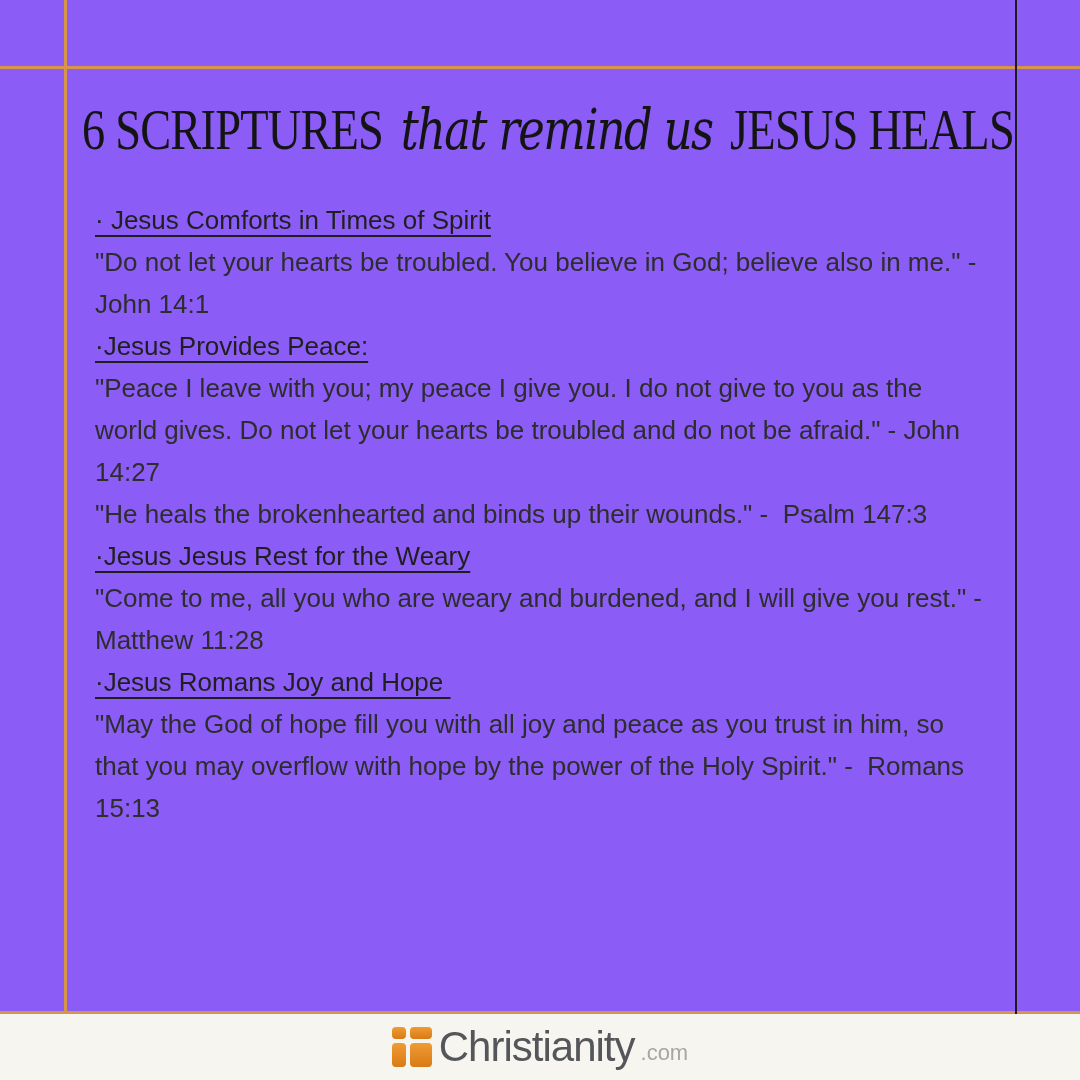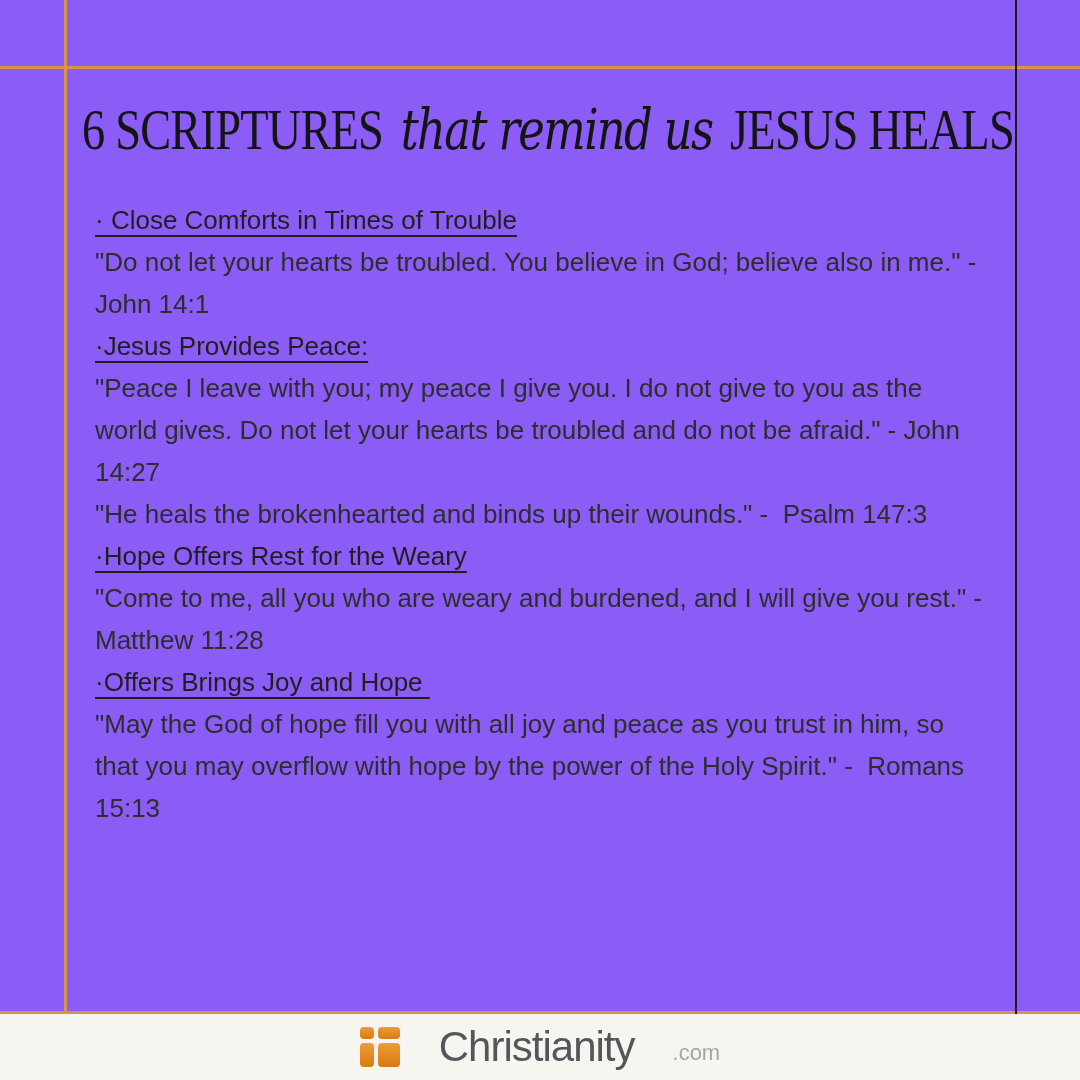--- a/index.html
+++ b/index.html
@@ -107,21 +107,20 @@
     top: 1014px;
     height: 66px;
     background: #f6f5f0;
     display: flex;
     align-items: center;
     justify-content: center;
   }
   .logo {
     display: flex;
     align-items: flex-end;
-    gap: 32px;
   }
   .logo-icon {
     position: relative;
     width: 40px;
     height: 40px;
     margin-right: 7px;
     margin-bottom: 1px;
   }
   .logo-icon .q {
     position: absolute;
@@ -159,40 +158,40 @@
 
   <header class="title">
     <span class="t-caps">6 SCRIPTURES</span>
     <span class="t-script">that remind us</span>
     <span class="t-caps">JESUS HEALS</span>
   </header>
 
   <main class="content">
 
     <section class="entry">
-      <h2><span>· Close Comforts in Times of Trouble</span></h2>
+      <h2><span>· Jesus Comforts in Times of Spirit</span></h2>
       <p>"Do not let your hearts be troubled. You believe in God; believe also in me." - John 14:1</p>
     </section>
 
     <section class="entry">
       <h2><span>·Jesus Provides Peace:</span></h2>
       <p>"Peace I leave with you; my peace I give you. I do not give to you as the world gives. Do not let your hearts be troubled and do not be afraid." - John 14:27</p>
     </section>
 
     <section class="entry">
       <p>"He heals the brokenhearted and binds up their wounds." -  Psalm 147:3</p>
     </section>
 
     <section class="entry">
-      <h2><span>·Hope Offers Rest for the Weary</span></h2>
+      <h2><span>·Jesus Jesus Rest for the Weary</span></h2>
       <p>"Come to me, all you who are weary and burdened, and I will give you rest." - Matthew 11:28</p>
     </section>
 
     <section class="entry">
-      <h2><span>·Offers Brings Joy and Hope </span></h2>
+      <h2><span>·Jesus Romans Joy and Hope </span></h2>
       <p>"May the God of hope fill you with all joy and peace as you trust in him, so that you may overflow with hope by the power of the Holy Spirit." -  Romans 15:13</p>
     </section>
 
 
   </main>
 
   <footer class="footer">
     <div class="logo">
       <span class="logo-icon">
         <span class="q q-tl"></span>

